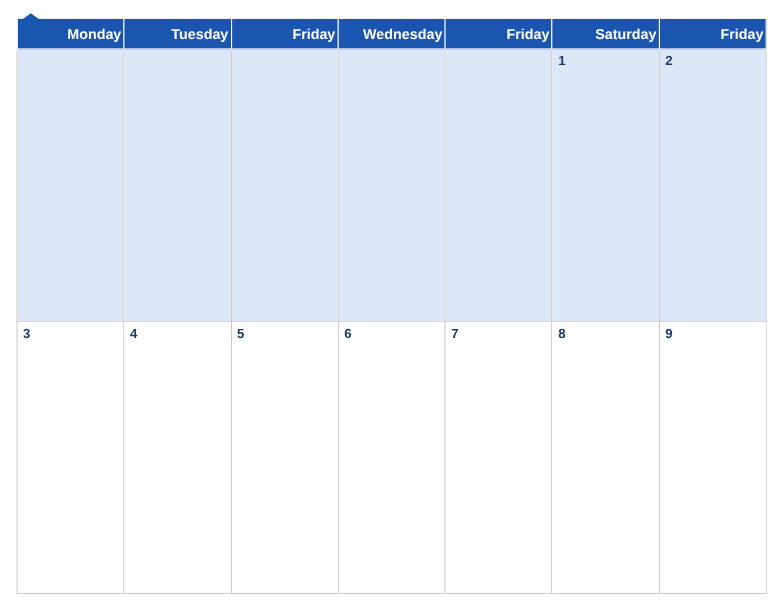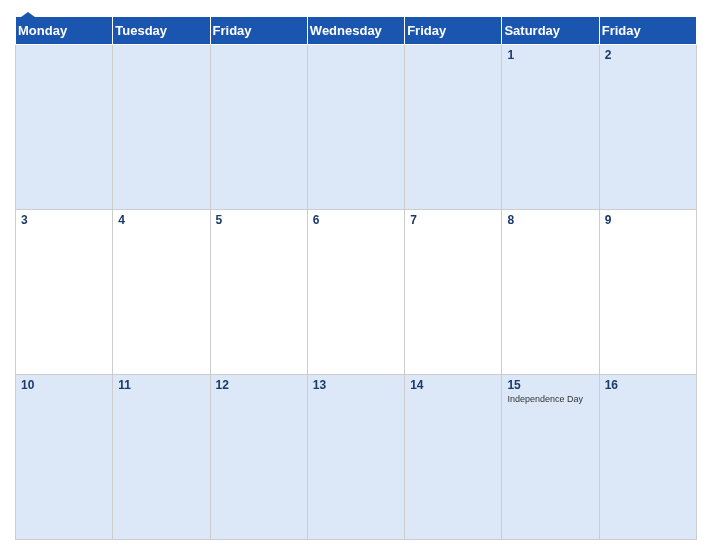--- a/index.html
+++ b/index.html
@@ -67,21 +67,21 @@
       color: #333;
     }
     .calendar-table {
       width: 100%;
       border-collapse: collapse;
       flex: 1;
     }
     .calendar-table th {
       background-color: #1a56b0;
       color: #fff;
-      text-align: left;
+      text-align: right;
       font-size: 13px;
       font-weight: bold;
       padding: 6px 2px;
       border: 1px solid #fff;
     }
     .calendar-table td {
       border: 1px solid #ccc;
       vertical-align: top;
       padding: 3px 5px;
       height: 72px;
@@ -174,39 +174,15 @@
           <td>
             <span class="day-number">7</span>
           </td>
           <td>
             <span class="day-number">8</span>
           </td>
           <td>
             <span class="day-number">9</span>
           </td>
         </tr>
-        <tr>
-          <td>
-            <span class="day-number">10</span>
-          </td>
-          <td>
-            <span class="day-number">11</span>
-          </td>
-          <td>
-            <span class="day-number">12</span>
-          </td>
-          <td>
-            <span class="day-number">13</span>
-          </td>
-          <td>
-            <span class="day-number">14</span>
-          </td>
-          <td>
-            <span class="day-number">15</span>
-            <span class="holiday-label">Independence Day</span>
-          </td>
-          <td>
-            <span class="day-number">16</span>
-          </td>
-        </tr>
       </tbody>
   </table>
 </div>
 
 </body></html>

